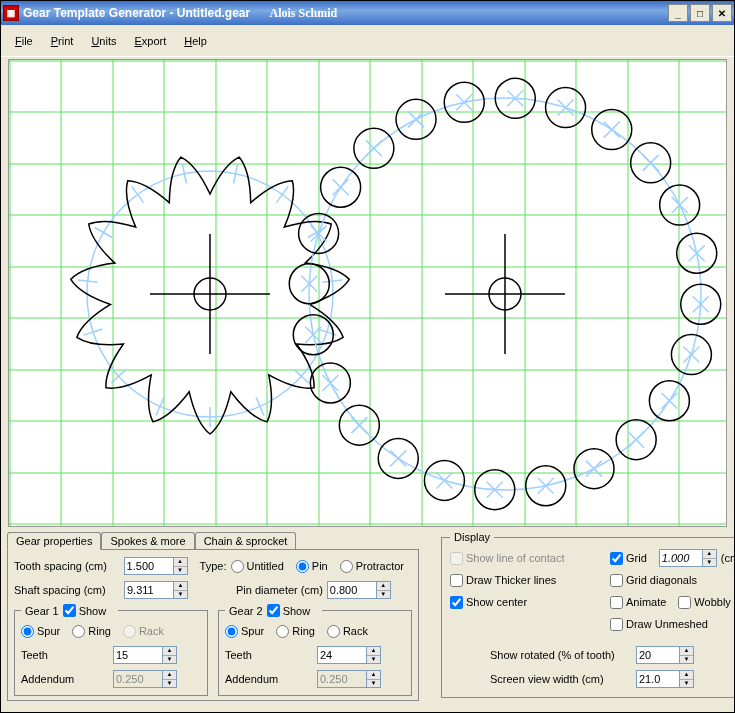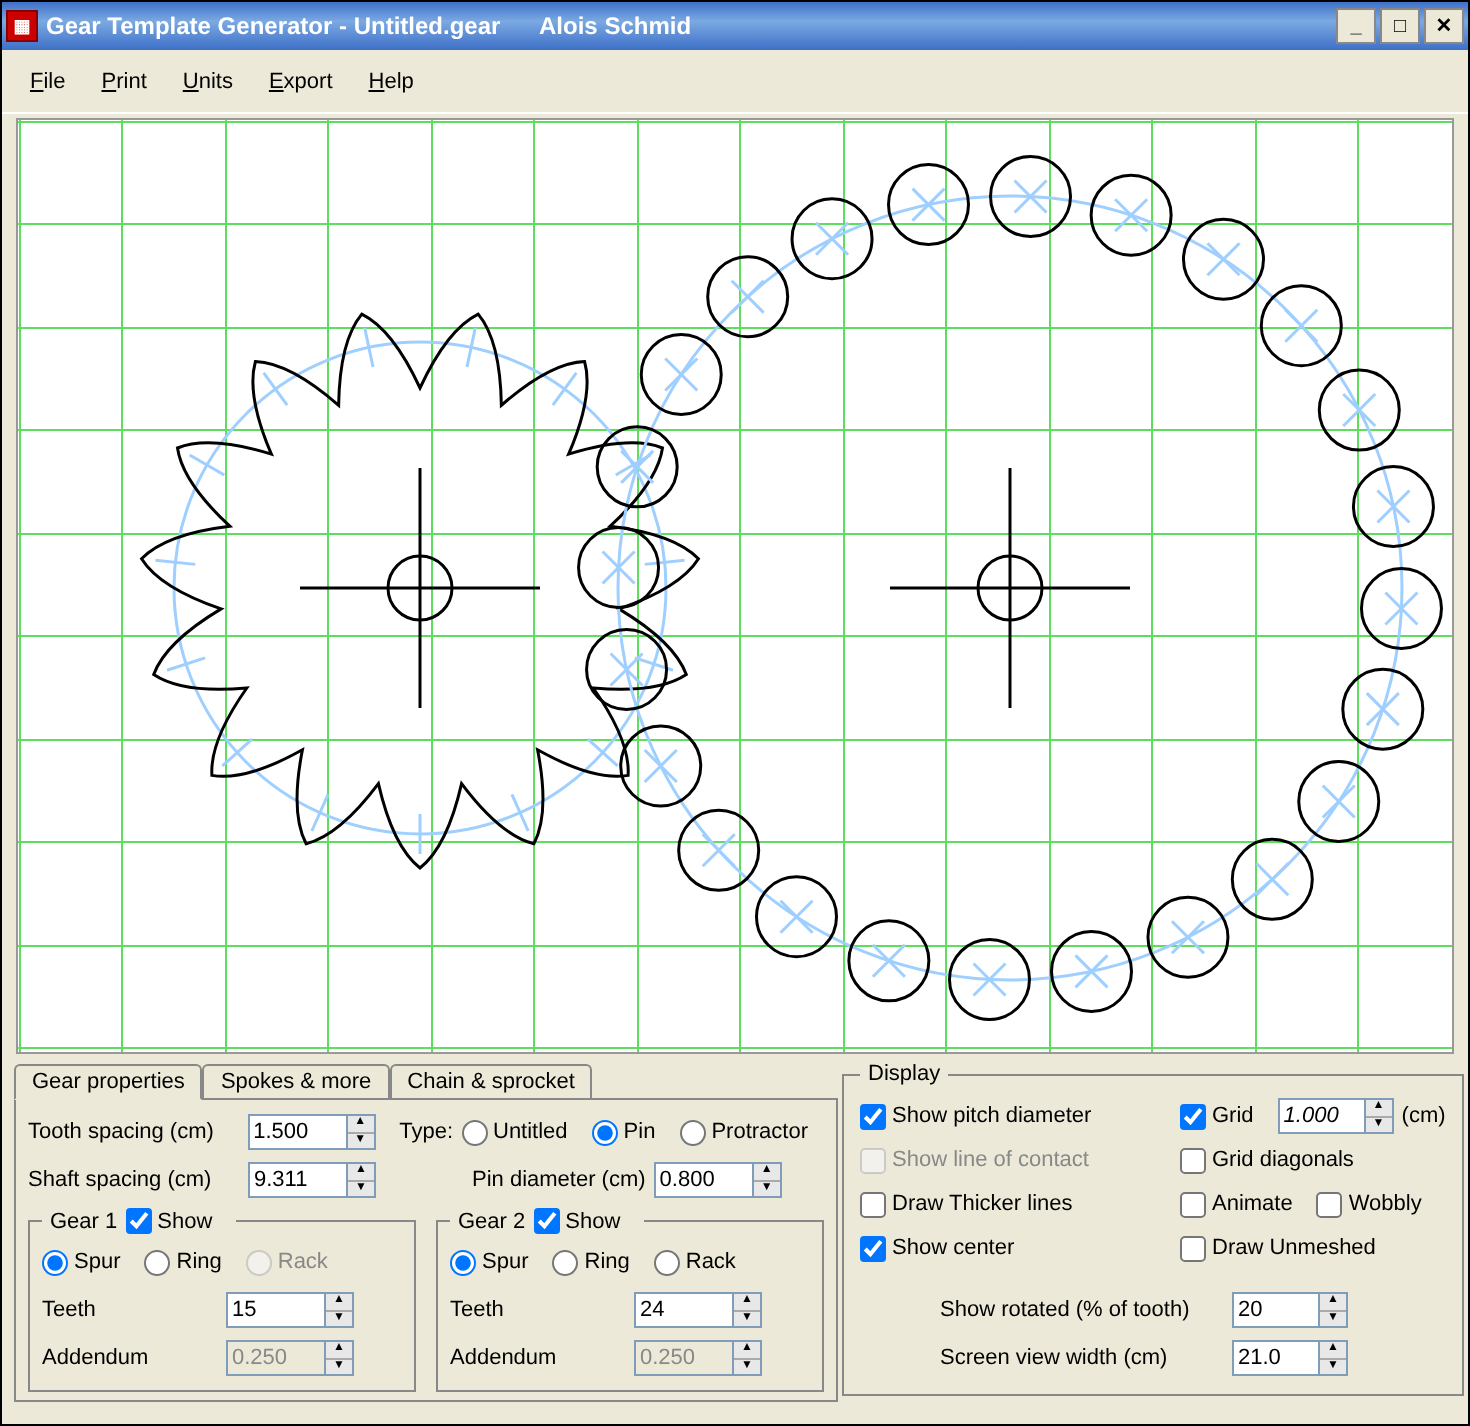--- a/index.html
+++ b/index.html
@@ -31,21 +31,21 @@
   .titlebar-icon {
     width: 16px; height: 16px;
     background: #c00;
     margin-right: 4px;
     border: 1px solid #800;
     display: inline-flex;
     align-items:center; justify-content:center;
     color:#fff; font-size:9px;
   }
   .titlebar-text { flex: 1; }
-  .titlebar-user { margin-left: 16px; }
+  .titlebar-user { margin-left: 16px; font-family: Liberation Serif, serif; }
   .win-btns { display:flex; gap:2px; }
   .win-btn {
     width: 20px; height: 18px;
     background: #ece9d8;
     border: 1px solid #888;
     display:flex; align-items:center; justify-content:center;
     font-family: Arial; font-size:10px; color:#000;
   }
   .menubar {
     height: 32px;
@@ -62,21 +62,21 @@
     height: 468px;
     margin: 2px auto 0 auto;
     border: 1px solid #999;
     background: #fff;
     position: relative;
     overflow:hidden;
   }
   .bottom {
     display:flex;
     padding: 4px 6px 2px 6px;
-    gap: 0;
+    gap: 20px;
   }
   .left-panel { width: 412px; }
   .right-panel { flex:1; }
   .tabs { display:flex; }
   .tab {
     border:1px solid #888;
     border-bottom:none;
     padding: 2px 8px;
     background:#ece9d8;
     font-size:11px;
@@ -453,26 +453,20 @@
       </div>
     </div>
   </div>
 
   <div class="right-panel">
     <fieldset class="display">
       <legend>Display</legend>
       <div class="disp-grid">
         <div class="disp-col" style="width:140px">
           <div class="disp-row">
-              <label class="check">
-                <input type="checkbox" checked="" style="">
-                <span>Show pitch diameter</span>
-              </label>
-            </div>
-          <div class="disp-row">
               <label class="check disabled-text">
                 <input type="checkbox" disabled="" style="">
                 <span>Show line of contact</span>
               </label>
             </div>
           <div class="disp-row">
               <label class="check">
                 <input type="checkbox" style="">
                 <span>Draw Thicker lines</span>
               </label>

